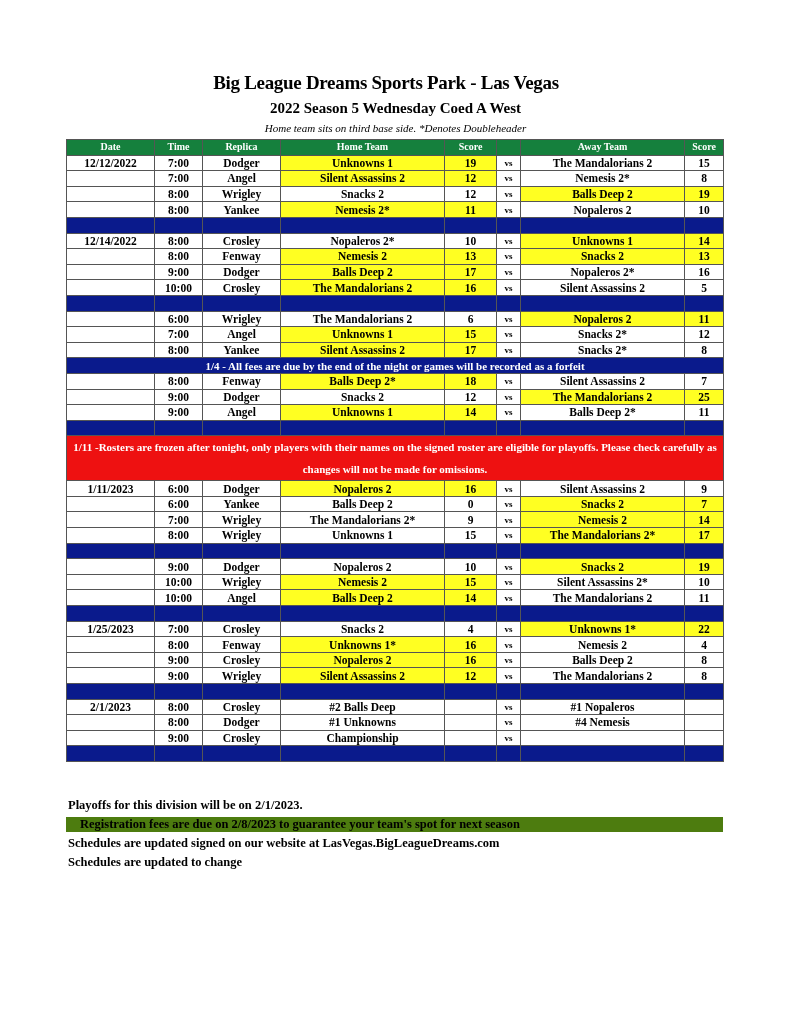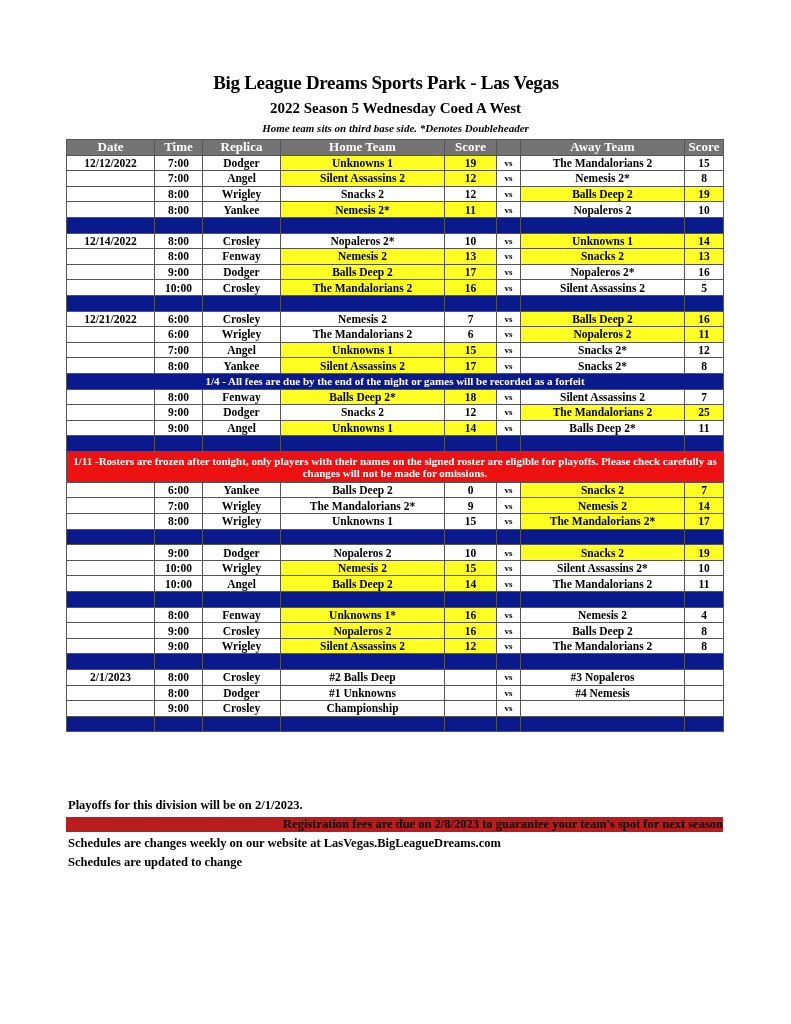--- a/index.html
+++ b/index.html
@@ -1,29 +1,29 @@
 <!DOCTYPE html>
 <html><head>
 <meta charset="utf-8">
 <style>
   html, body { margin: 0; padding: 0; background: #ffffff; }
   body { width: 791px; height: 1024px; position: relative; font-family: "Liberation Serif", serif; color: #000; overflow: hidden; }
   .title { position: absolute; top: 72px; left: 0; width: 772px; text-align: center; font-weight: bold; font-size: 19px; letter-spacing: -0.3px; }
   .subtitle { position: absolute; top: 100px; left: 0; width: 791px; text-align: center; font-weight: bold; font-size: 15px; }
-  .note { position: absolute; top: 122px; left: 0; width: 791px; text-align: center; font-weight: bold; font-style: italic; font-size: 11px; }
+  .note { position: absolute; top: 122px; left: 0; width: 791px; text-align: center; font-weight: normal; font-style: italic; font-size: 11px; }
   table.sched { position: absolute; top: 139px; left: 66px; width: 657px; border-collapse: collapse; table-layout: fixed; font-weight: bold; font-size: 11.5px; }
   table.sched td, table.sched th { border: 1px solid #555; padding: 0; height: 14.6px; line-height: 14px; text-align: center; white-space: nowrap; overflow: hidden; }
-  table.sched th { background: #737373; color: #fff; font-size: 13px; }
+  table.sched th { background: #15803d; color: #fff; font-size: 10px; }
   tr.sep td { background: #0a1a8c; height: 14.6px; }
   tr.notice td { background: #0a1a8c; color: #fff; font-size: 11px; }
-  tr.red td { background: #ee1111; color: #fff; font-size: 11px; line-height: 12px; height: 30px; white-space: normal; }
+  tr.red td { background: #ee1111; color: #fff; font-size: 11px; line-height: 22px; height: 30px; white-space: normal; }
   td.hl { background: #ffff22; }
   td.vs { font-size: 9px; }
-  .footer { position: absolute; left: 68px; font-weight: bold; font-size: 12.5px; text-align: right; }
-  .footer.hl { background: #b91c1c; left: 66px; width: 657px; padding-left: 6px; box-sizing: border-box; }
+  .footer { position: absolute; left: 68px; font-weight: bold; font-size: 12.5px; }
+  .footer.hl { background: #4d7c0f; left: 66px; width: 657px; padding-left: 14px; box-sizing: border-box; }
 </style>
 </head>
 <body>
 
 <div class="title">Big League Dreams Sports Park - Las Vegas</div>
 <div class="subtitle">2022 Season 5 Wednesday Coed A West</div>
 <div class="note">Home team sits on third base side.  *Denotes Doubleheader</div>
 
 <table class="sched">
   <colgroup>
@@ -143,30 +143,20 @@
         <td></td>
         <td></td>
         <td></td>
         <td></td>
         <td></td>
         <td></td>
         <td></td>
         <td></td>
       </tr>
       <tr>
-        <td>12/21/2022</td>
-        <td>6:00</td>
-        <td>Crosley</td>
-        <td>Nemesis 2</td>
-        <td>7</td>
-        <td class="vs">vs</td>
-        <td class="hl">Balls Deep 2</td>
-        <td class="hl">16</td>
-      </tr>
-      <tr>
         <td></td>
         <td>6:00</td>
         <td>Wrigley</td>
         <td>The Mandalorians 2</td>
         <td>6</td>
         <td class="vs">vs</td>
         <td class="hl">Nopaleros 2</td>
         <td class="hl">11</td>
       </tr>
       <tr>
@@ -229,20 +219,30 @@
         <td></td>
         <td></td>
         <td></td>
         <td></td>
         <td></td>
       </tr>
       <tr class="red">
         <td colspan="8">1/11 -Rosters are frozen after tonight, only players with their names on the signed roster are eligible for playoffs. Please check carefully as changes will not be made for omissions.</td>
       </tr>
       <tr>
+        <td>1/11/2023</td>
+        <td>6:00</td>
+        <td>Dodger</td>
+        <td class="hl">Nopaleros 2</td>
+        <td class="hl">16</td>
+        <td class="vs">vs</td>
+        <td>Silent Assassins 2</td>
+        <td>9</td>
+      </tr>
+      <tr>
         <td></td>
         <td>6:00</td>
         <td>Yankee</td>
         <td>Balls Deep 2</td>
         <td>0</td>
         <td class="vs">vs</td>
         <td class="hl">Snacks 2</td>
         <td class="hl">7</td>
       </tr>
       <tr>
@@ -309,20 +309,30 @@
         <td></td>
         <td></td>
         <td></td>
         <td></td>
         <td></td>
         <td></td>
         <td></td>
         <td></td>
       </tr>
       <tr>
+        <td>1/25/2023</td>
+        <td>7:00</td>
+        <td>Crosley</td>
+        <td>Snacks 2</td>
+        <td>4</td>
+        <td class="vs">vs</td>
+        <td class="hl">Unknowns 1*</td>
+        <td class="hl">22</td>
+      </tr>
+      <tr>
         <td></td>
         <td>8:00</td>
         <td>Fenway</td>
         <td class="hl">Unknowns 1*</td>
         <td class="hl">16</td>
         <td class="vs">vs</td>
         <td>Nemesis 2</td>
         <td>4</td>
       </tr>
       <tr>
@@ -355,21 +365,21 @@
         <td></td>
         <td></td>
       </tr>
       <tr>
         <td>2/1/2023</td>
         <td>8:00</td>
         <td>Crosley</td>
         <td>#2 Balls Deep</td>
         <td></td>
         <td class="vs">vs</td>
-        <td>#3 Nopaleros</td>
+        <td>#1 Nopaleros</td>
         <td></td>
       </tr>
       <tr>
         <td></td>
         <td>8:00</td>
         <td>Dodger</td>
         <td>#1 Unknowns</td>
         <td></td>
         <td class="vs">vs</td>
         <td>#4 Nemesis</td>
@@ -393,14 +403,14 @@
         <td></td>
         <td></td>
         <td></td>
         <td></td>
       </tr>
     </tbody>
 </table>
 
 <div class="footer" style="top:798px">Playoffs for this division will be on 2/1/2023.</div>
 <div class="footer hl" style="top:817px">Registration fees are due on 2/8/2023 to guarantee your team's spot for next season</div>
-<div class="footer" style="top:836px">Schedules are changes weekly on our website at LasVegas.BigLeagueDreams.com</div>
+<div class="footer" style="top:836px">Schedules are updated signed on our website at LasVegas.BigLeagueDreams.com</div>
 <div class="footer" style="top:855px">Schedules are updated to change</div>
 
 </body></html>

